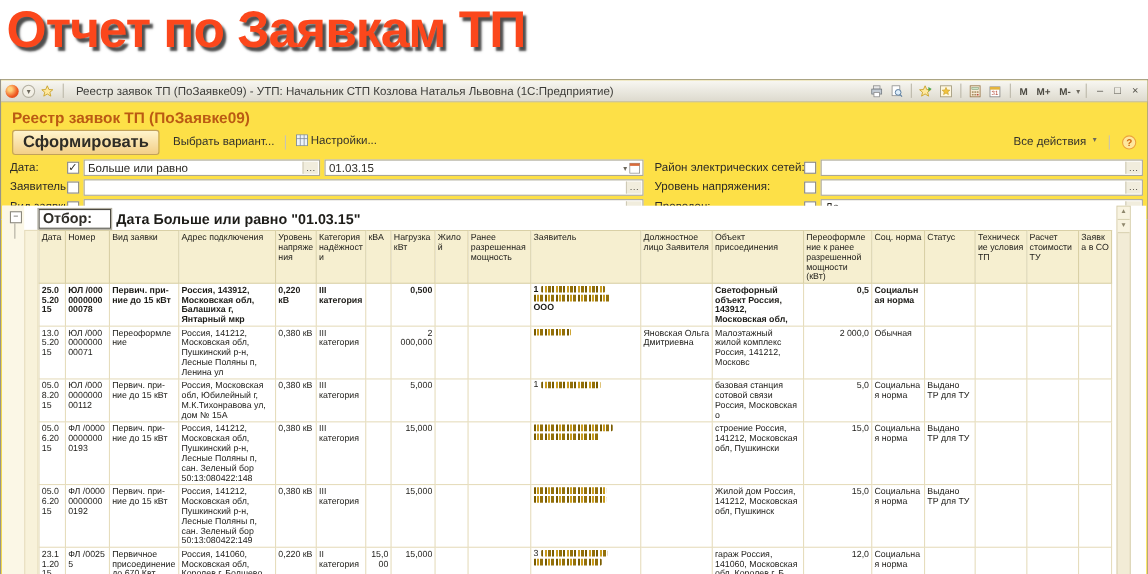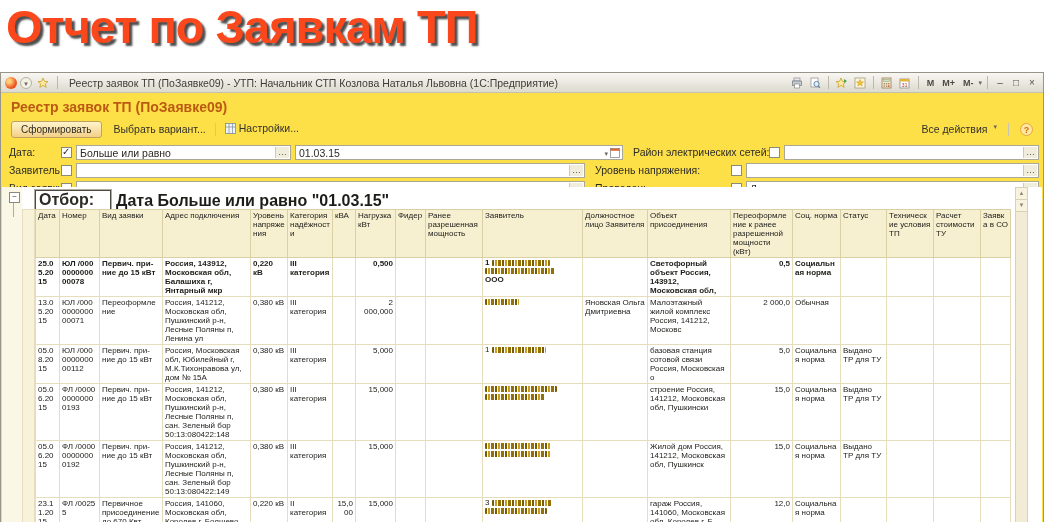--- a/index.html
+++ b/index.html
@@ -27,21 +27,21 @@
             overflow:hidden;flex:1;}
   .tb-right{display:flex;align-items:center;gap:2px;}
   .tb-btn{width:16px;height:14px;display:flex;align-items:center;justify-content:center;}
   .tb-txtbtn{font-size:9px;font-weight:bold;color:#4c4a42;padding:0 3px;}
   .winctl{font-size:10px;color:#55534b;width:14px;text-align:center;}
 
   
   .page-header{font-size:14px;font-weight:bold;color:#bb5a13;padding:6px 0 3px 10px;}
   .toolbar{display:flex;align-items:center;padding:1px 10px 3px 10px;height:20px;}
   .btn-generate{background:linear-gradient(#fff4cd,#f3cf88);border:1px solid #c2a25a;
-                border-radius:3px;font-size:10px;font-weight:normal;color:#2e2c26;
+                border-radius:3px;font-size:15px;font-weight:bold;color:#2e2c26;
                 padding:2px 9px;margin-right:8px;}
   .btn-flat{font-size:10.5px;color:#33312c;padding:2px 4px;}
   .tool-sep{width:1px;height:13px;background:#c8c4b4;margin:0 5px;}
   .settings-ico{display:inline-block;vertical-align:-2px;margin-right:3px;}
   .toolbar-right{margin-left:auto;display:flex;gap:6px;}
   .all-actions{font-size:10.5px;color:#33312c;}
   .caret{font-size:7px;color:#6b675c;}
   .help-ico{width:13px;height:13px;border-radius:50%;border:1px solid #eca33c;
             background:#fee79e;color:#d06a10;font-size:9px;font-weight:bold;
             text-align:center;line-height:12px;box-sizing:border-box;}
@@ -65,21 +65,21 @@
   .grow{flex:1;}
 
   
   .report{position:absolute;left:1px;top:114px;right:1px;bottom:0;background:#ffffff;}
   .left-strip{position:absolute;left:0;top:0;bottom:0;width:20px;background:#fbf7e6;}
   .collapse{position:absolute;left:7px;top:5px;width:9px;height:9px;border:1px solid #8b887c;
             background:#fff;font-size:8px;line-height:7px;text-align:center;color:#44423b;}
   .bracket{position:absolute;left:11px;top:16px;width:1px;height:14px;background:#b0ac9e;}
   .row-gutter{position:absolute;left:20px;top:22px;bottom:0;width:13px;
               background:#f8f2da;border:1px solid #e6ddbd;box-sizing:border-box;}
-  .otbor{position:absolute;left:33px;top:3px;display:flex;align-items:center;font-size:16px;}
+  .otbor{position:absolute;left:33px;top:3px;display:flex;align-items:center;font-size:13px;}
   .otbor-label{border:1px solid #4c4a42;outline:1px solid #b0ac9e;padding:0 16px 1px 3px;
                font-weight:bold;color:#2d2b26;background:#fff;}
   .otbor-text{margin-left:5px;font-weight:bold;color:#1d1c18;}
 
   .table-wrap{position:absolute;left:33px;top:22px;right:29px;bottom:0;overflow:hidden;}
   table.rpt{border-collapse:collapse;table-layout:fixed;width:975px;font-size:8px;color:#1d1c18;}
   table.rpt th{background:#f6efd0;border:1px solid #d9d0a6;font-weight:normal;
                text-align:left;vertical-align:top;padding:1px 2px;word-wrap:break-word;
                overflow:hidden;}
   table.rpt td{background:#fff;border:1px solid #e6ddbd;vertical-align:top;
@@ -191,21 +191,21 @@
       <span class="tool-sep"></span>
       <span class="help-ico">?</span>
     </span>
   </div>
 
   <div class="filters">
     <div class="f-row">
       <span class="f-label w-label-l">Дата:</span>
       <span class="cb on"></span>
       <span class="field" style="width:215px;"><span>Больше или равно</span><span class="dots">…</span></span>
-      <span class="field" style="width:328px;margin-left:4px;padding-right:24px;"><span>01.03.15</span>
+      <span class="field" style="width:290px;margin-left:4px;padding-right:24px;"><span>01.03.15</span>
         <span class="date-icons">
           <span class="caret">▾</span>
           <span><svg width="10" height="11" viewBox="0 0 10 11">
                 <rect x="0.5" y="1.5" width="9" height="9" fill="#fff" stroke="#8a8a8a" stroke-width="0.8"></rect>
                 <rect x="0.5" y="1.5" width="9" height="2.3" fill="#d86a3a"></rect>
               </svg></span>
         </span>
       </span>
       <span class="f-label r-label">Район электрических сетей:</span>
       <span class="cb"></span>
@@ -264,21 +264,21 @@
           <thead>
             <tr>
               <th>Дата</th>
               <th>Номер</th>
               <th>Вид заявки</th>
               <th>Адрес подключения</th>
               <th>Уровень напряжения</th>
               <th>Категория надёжности</th>
               <th>кВА</th>
               <th>Нагрузка кВт</th>
-              <th>Фидер</th>
+              <th>Жилой</th>
               <th>Ранее разрешенная мощность</th>
               <th>Заявитель</th>
               <th>Должностное лицо Заявителя</th>
               <th>Объект присоединения</th>
               <th>Переоформление к ранее разрешенной мощности (кВт)</th>
               <th>Соц. норма</th>
               <th>Статус</th>
               <th>Технические условия ТП</th>
               <th>Расчет стоимости ТУ</th>
               <th>Заявка в СО</th>

